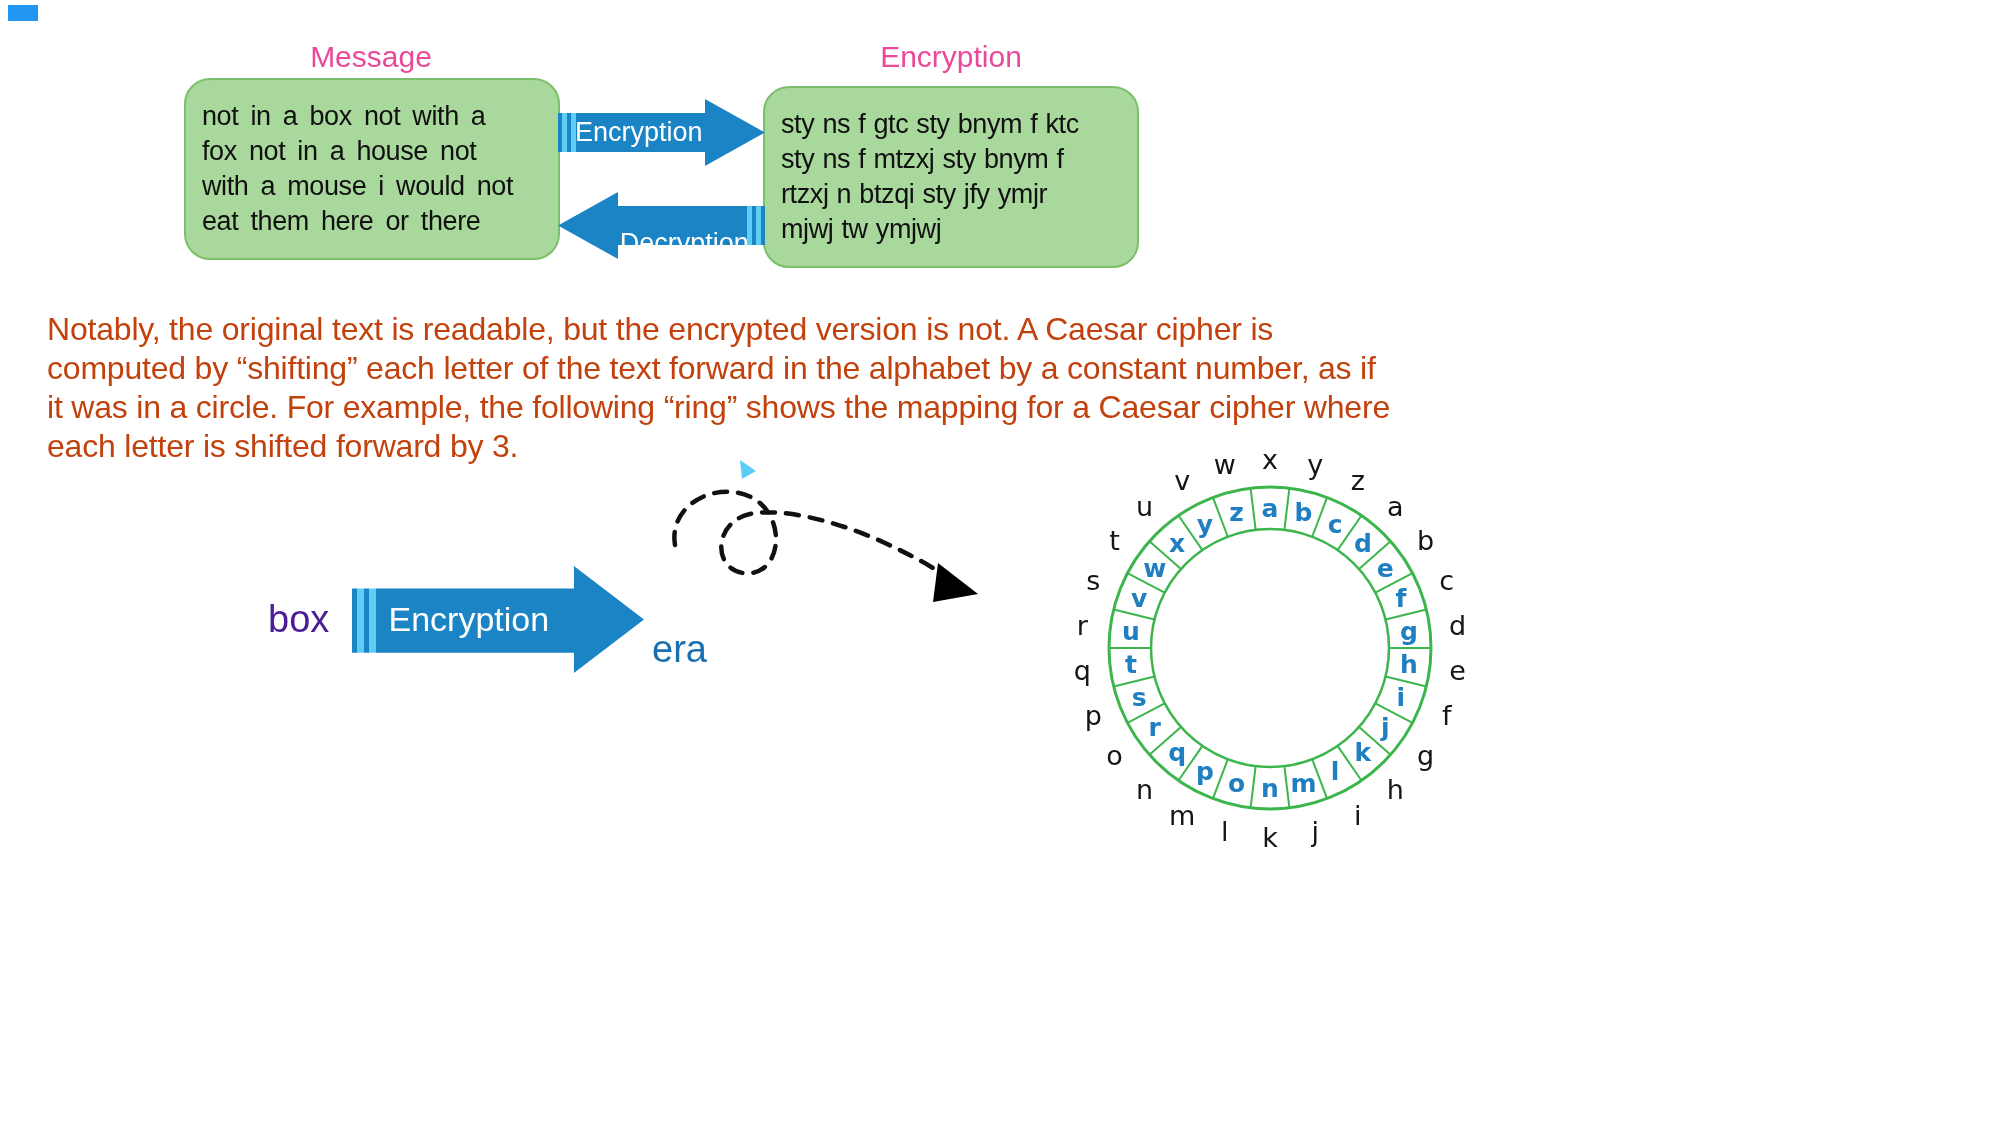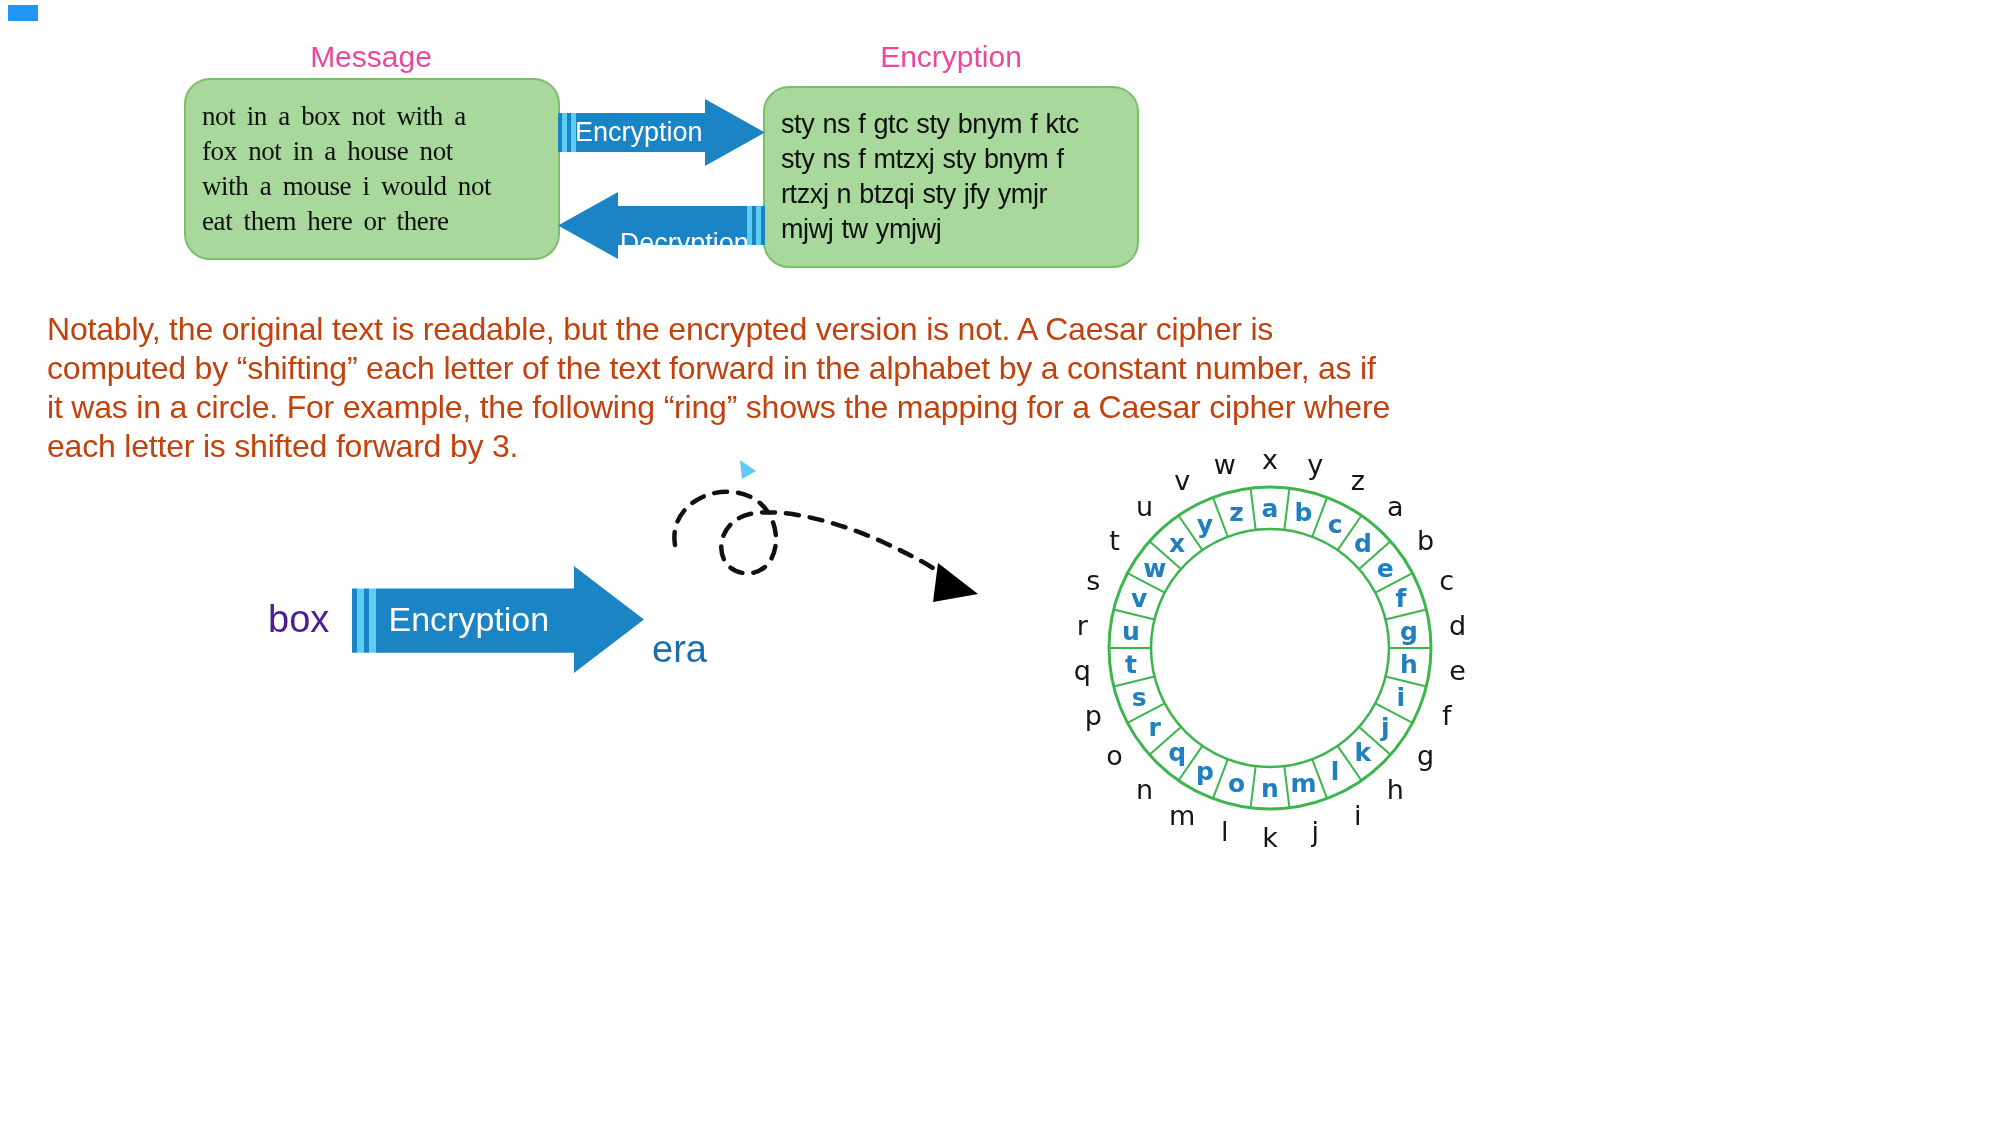--- a/index.html
+++ b/index.html
@@ -29,21 +29,21 @@
     border-radius: 26px;
     display: flex; align-items: center;
   }
   #message-box    { left: 184px; top: 78px; }
   #ciphertext-box { left: 763px; top: 78px; margin-top: 8px; }
 
   .box-text {
     white-space: pre; font-size: 27px; line-height: 35px;
     padding: 0 16px; color: #101010; letter-spacing: -0.4px;
   }
-  .box-text.wide-words { word-spacing: 5px; font-family: Liberation Serif, serif; }
+  .box-text.wide-words { word-spacing: 5px; }
   .box-text.tight-words { word-spacing: 1px; }
 
   .arrow {
     position: absolute;
     display: flex; align-items: center; justify-content: center;
     color: #ffffff;
   }
   .arrow-right {
     clip-path: polygon(0 21%, 71% 21%, 71% 0, 100% 50%, 71% 100%, 71% 79%, 0 79%);
     background: linear-gradient(90deg,

